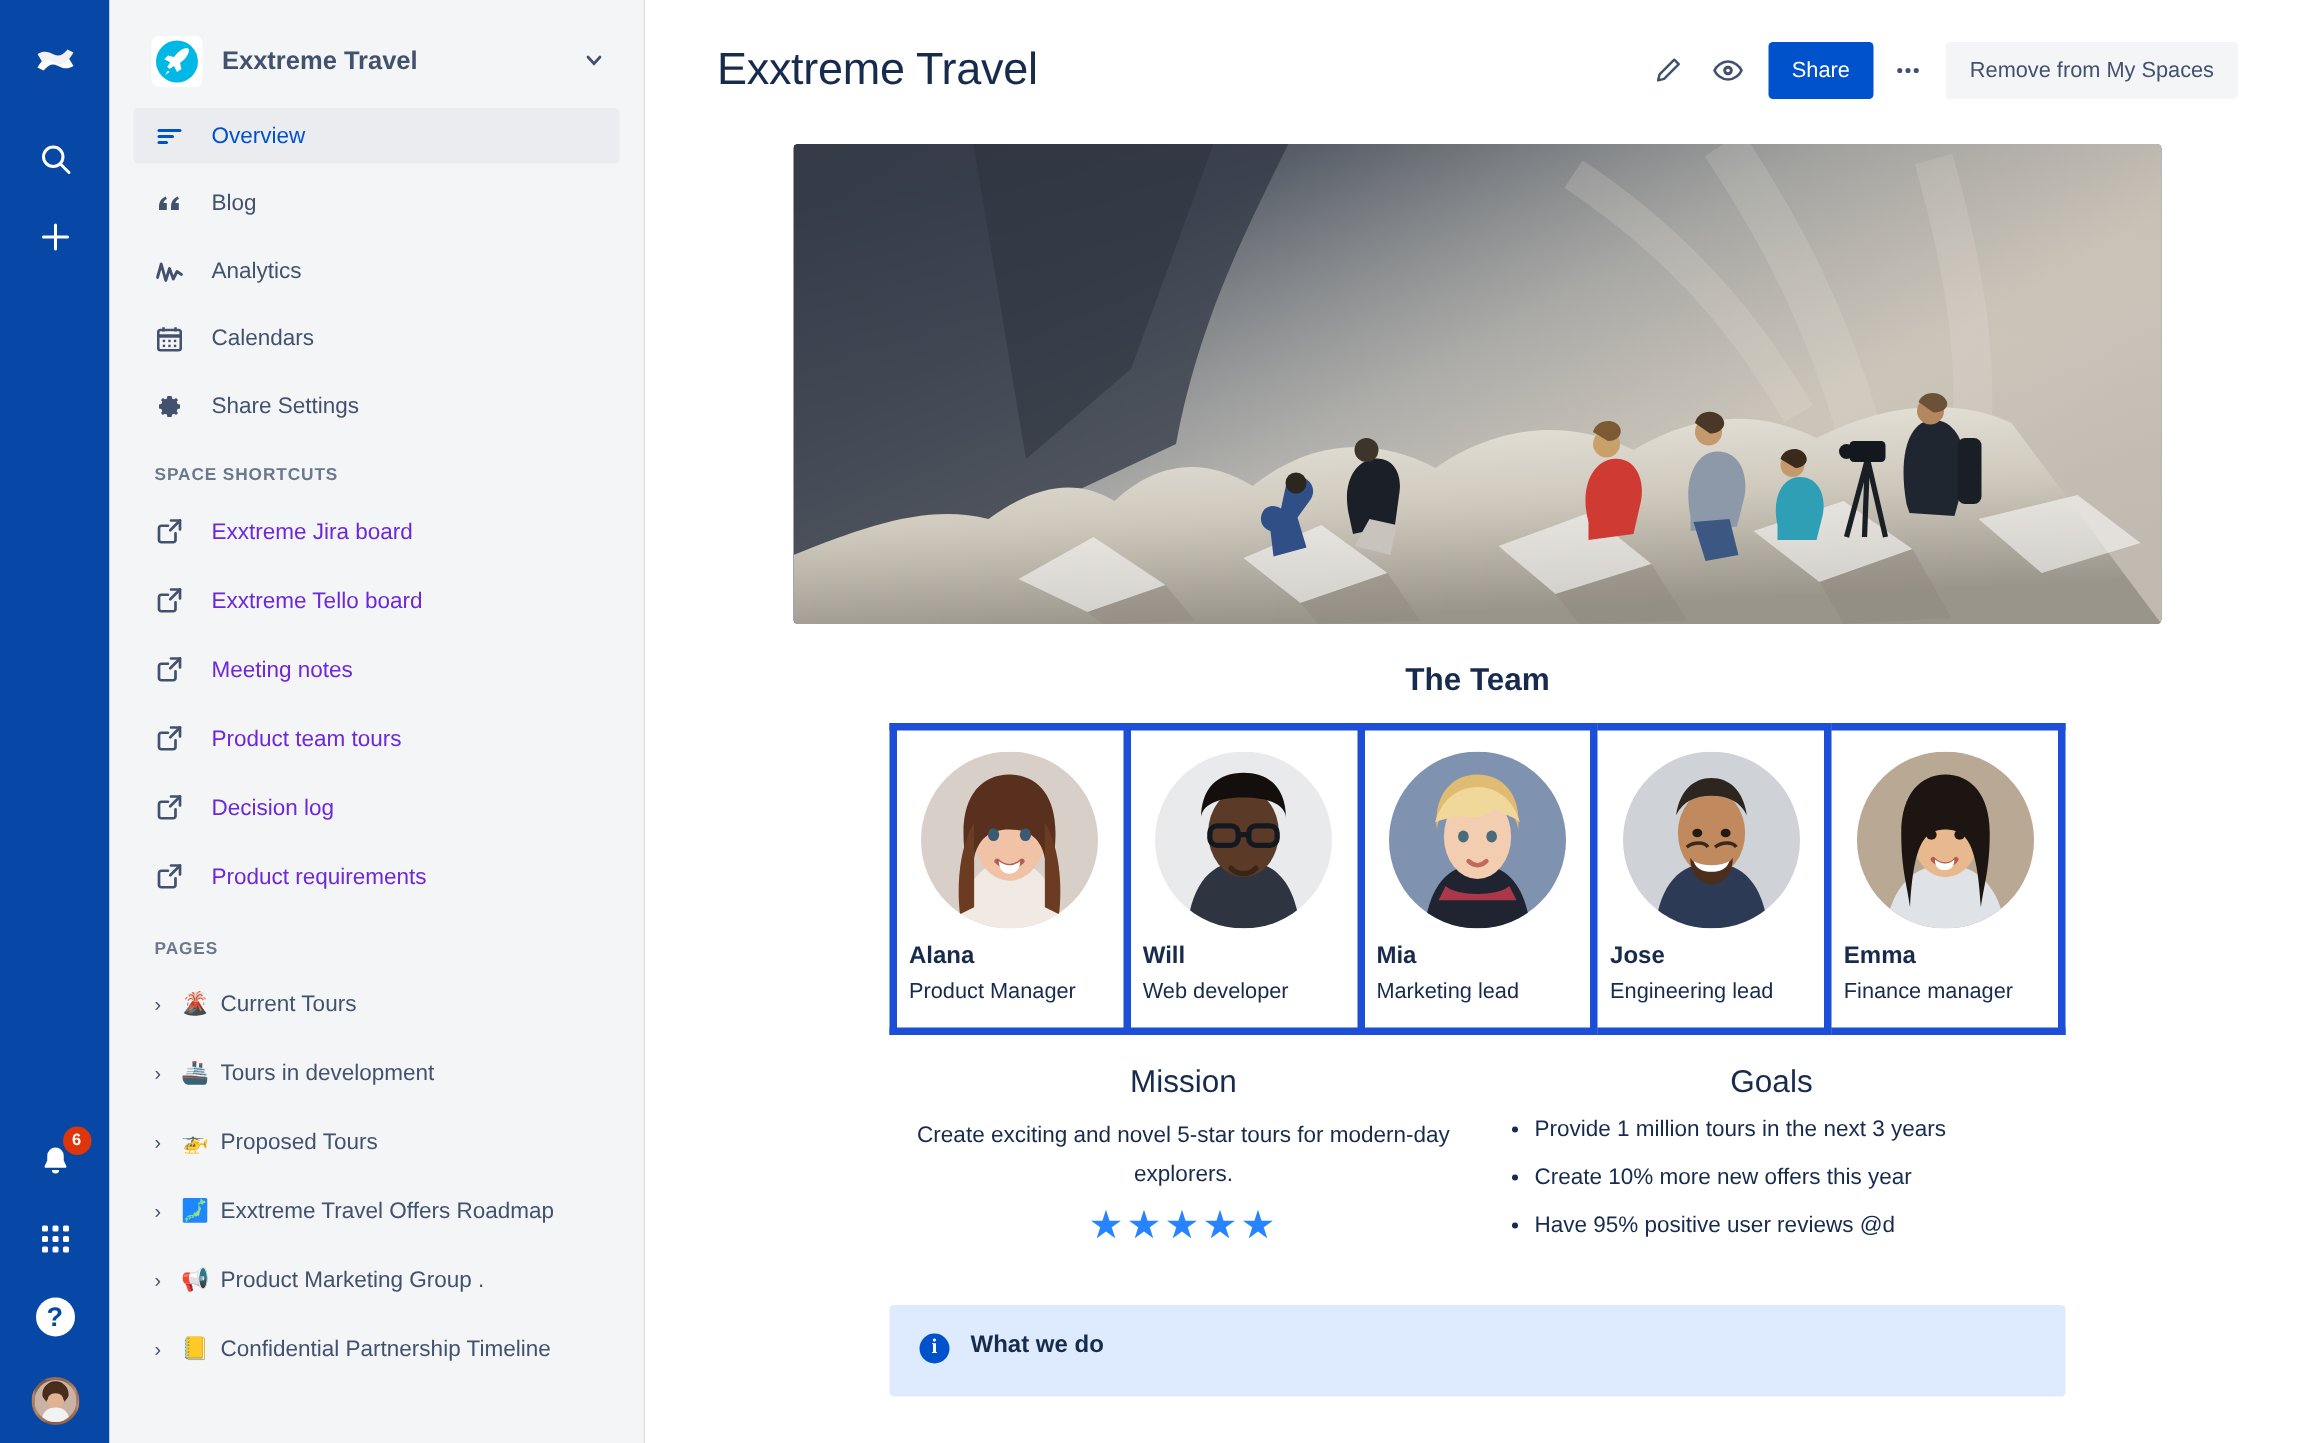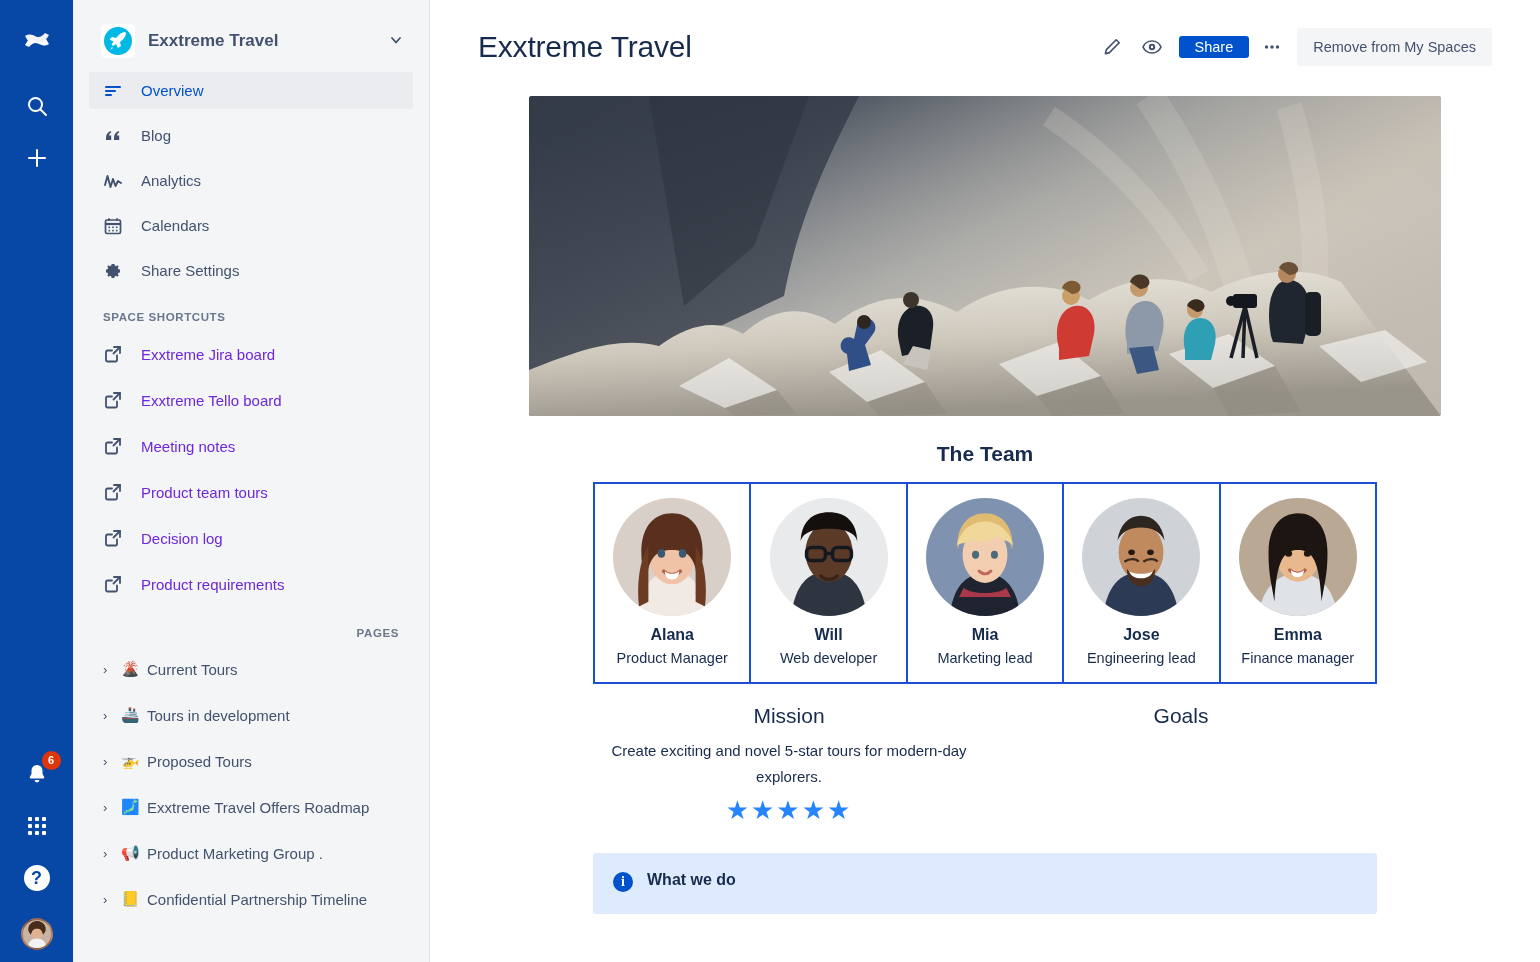--- a/index.html
+++ b/index.html
@@ -130,21 +130,21 @@
   }
   .hdr-actions { display: flex; align-items: center; gap: 0; }
   .icon-btn {
     width: 34px; height: 34px; border-radius: 3px;
     display: flex; align-items: center; justify-content: center;
     cursor: pointer; background: transparent; border: none;
     color: #42526E; margin-right: 6px;
   }
   .share-btn {
     background: #0052CC; color: #fff; border: none;
-    height: 22px; padding: 0 16px; border-radius: 3px;
+    height: 38px; padding: 0 16px; border-radius: 3px;
     font-size: 14.5px; cursor: pointer; font-family: inherit;
     margin-left: 4px;
   }
   .more-btn {
     width: 34px; height: 34px; border: none; background: transparent;
     color: #42526E; font-size: 20px; cursor: pointer;
     display: flex; align-items: center; justify-content: center;
     margin: 0 8px 0 6px; line-height: 0;
   }
   .remove-btn {
@@ -164,22 +164,22 @@
   .team-title {
     text-align: center; font-size: 21px; font-weight: bold;
     color: #172B4D; margin: 26px 0 16px 0;
   }
   .team-table {
     width: 784px; margin: 0 auto;
     border-collapse: collapse;
     table-layout: fixed;
   }
   .team-table td {
-    border: 2px solid #1d4ed8;
-    text-align: center;
+    border: 5px solid #1d4ed8;
+    text-align: left;
     vertical-align: top;
     padding: 14px 8px 16px 8px;
   }
   .avatar-photo {
     width: 118px; height: 118px; border-radius: 50%;
     margin: 0 auto 10px auto; overflow: hidden;
     display: block;
   }
   .avatar-photo svg { width: 100%; height: 100%; display: block; }
   .member-name { font-size: 16px; font-weight: bold; color: #172B4D; margin-bottom: 6px; }
@@ -423,21 +423,21 @@
           <svg width="20" height="20" viewBox="0 0 20 20" fill="none" stroke="#42526E" stroke-width="1.8" stroke-linecap="round" stroke-linejoin="round">
             <polyline points="11,3 17,3 17,9"></polyline>
               <line x1="17" y1="3" x2="10.5" y2="9.5"></line>
             <path d="M14 11.5V16a1.5 1.5 0 01-1.5 1.5h-8A1.5 1.5 0 013 16V8a1.5 1.5 0 011.5-1.5H9"></path>
           </svg>
         </span>
         <span>Product requirements</span>
       </div>
     </div>
 
-    <div class="section-label" style="margin-top:26px;text-align:right;">PAGES</div>
+    <div class="section-label" style="margin-top:26px;">PAGES</div>
 
     <div>
       <div class="page-item">
         <span class="page-chev">›</span>
         <span class="page-emoji">🌋</span>
         <span>Current Tours</span>
       </div>
       <div class="page-item">
         <span class="page-chev">›</span>
         <span class="page-emoji">🚢</span>
@@ -675,20 +675,25 @@
         </table>
 
       <div class="two-col">
         <div class="col">
           <div class="col-title">Mission</div>
           <div class="mission-text">Create exciting and novel 5-star tours for modern-day explorers.</div>
           <div class="stars">★★★★★</div>
         </div>
         <div class="col">
           <div class="col-title">Goals</div>
+          <ul class="goals-list">
+            <li>Provide 1 million tours in the next 3 years</li>
+            <li>Create 10% more new offers this year</li>
+            <li>Have 95% positive user reviews @d</li>
+          </ul>
         </div>
       </div>
 
       <div class="info-panel">
         <span class="info-icon">i</span>
         <span class="info-title">What we do</span>
       </div>
 
     </div>
   </div>

